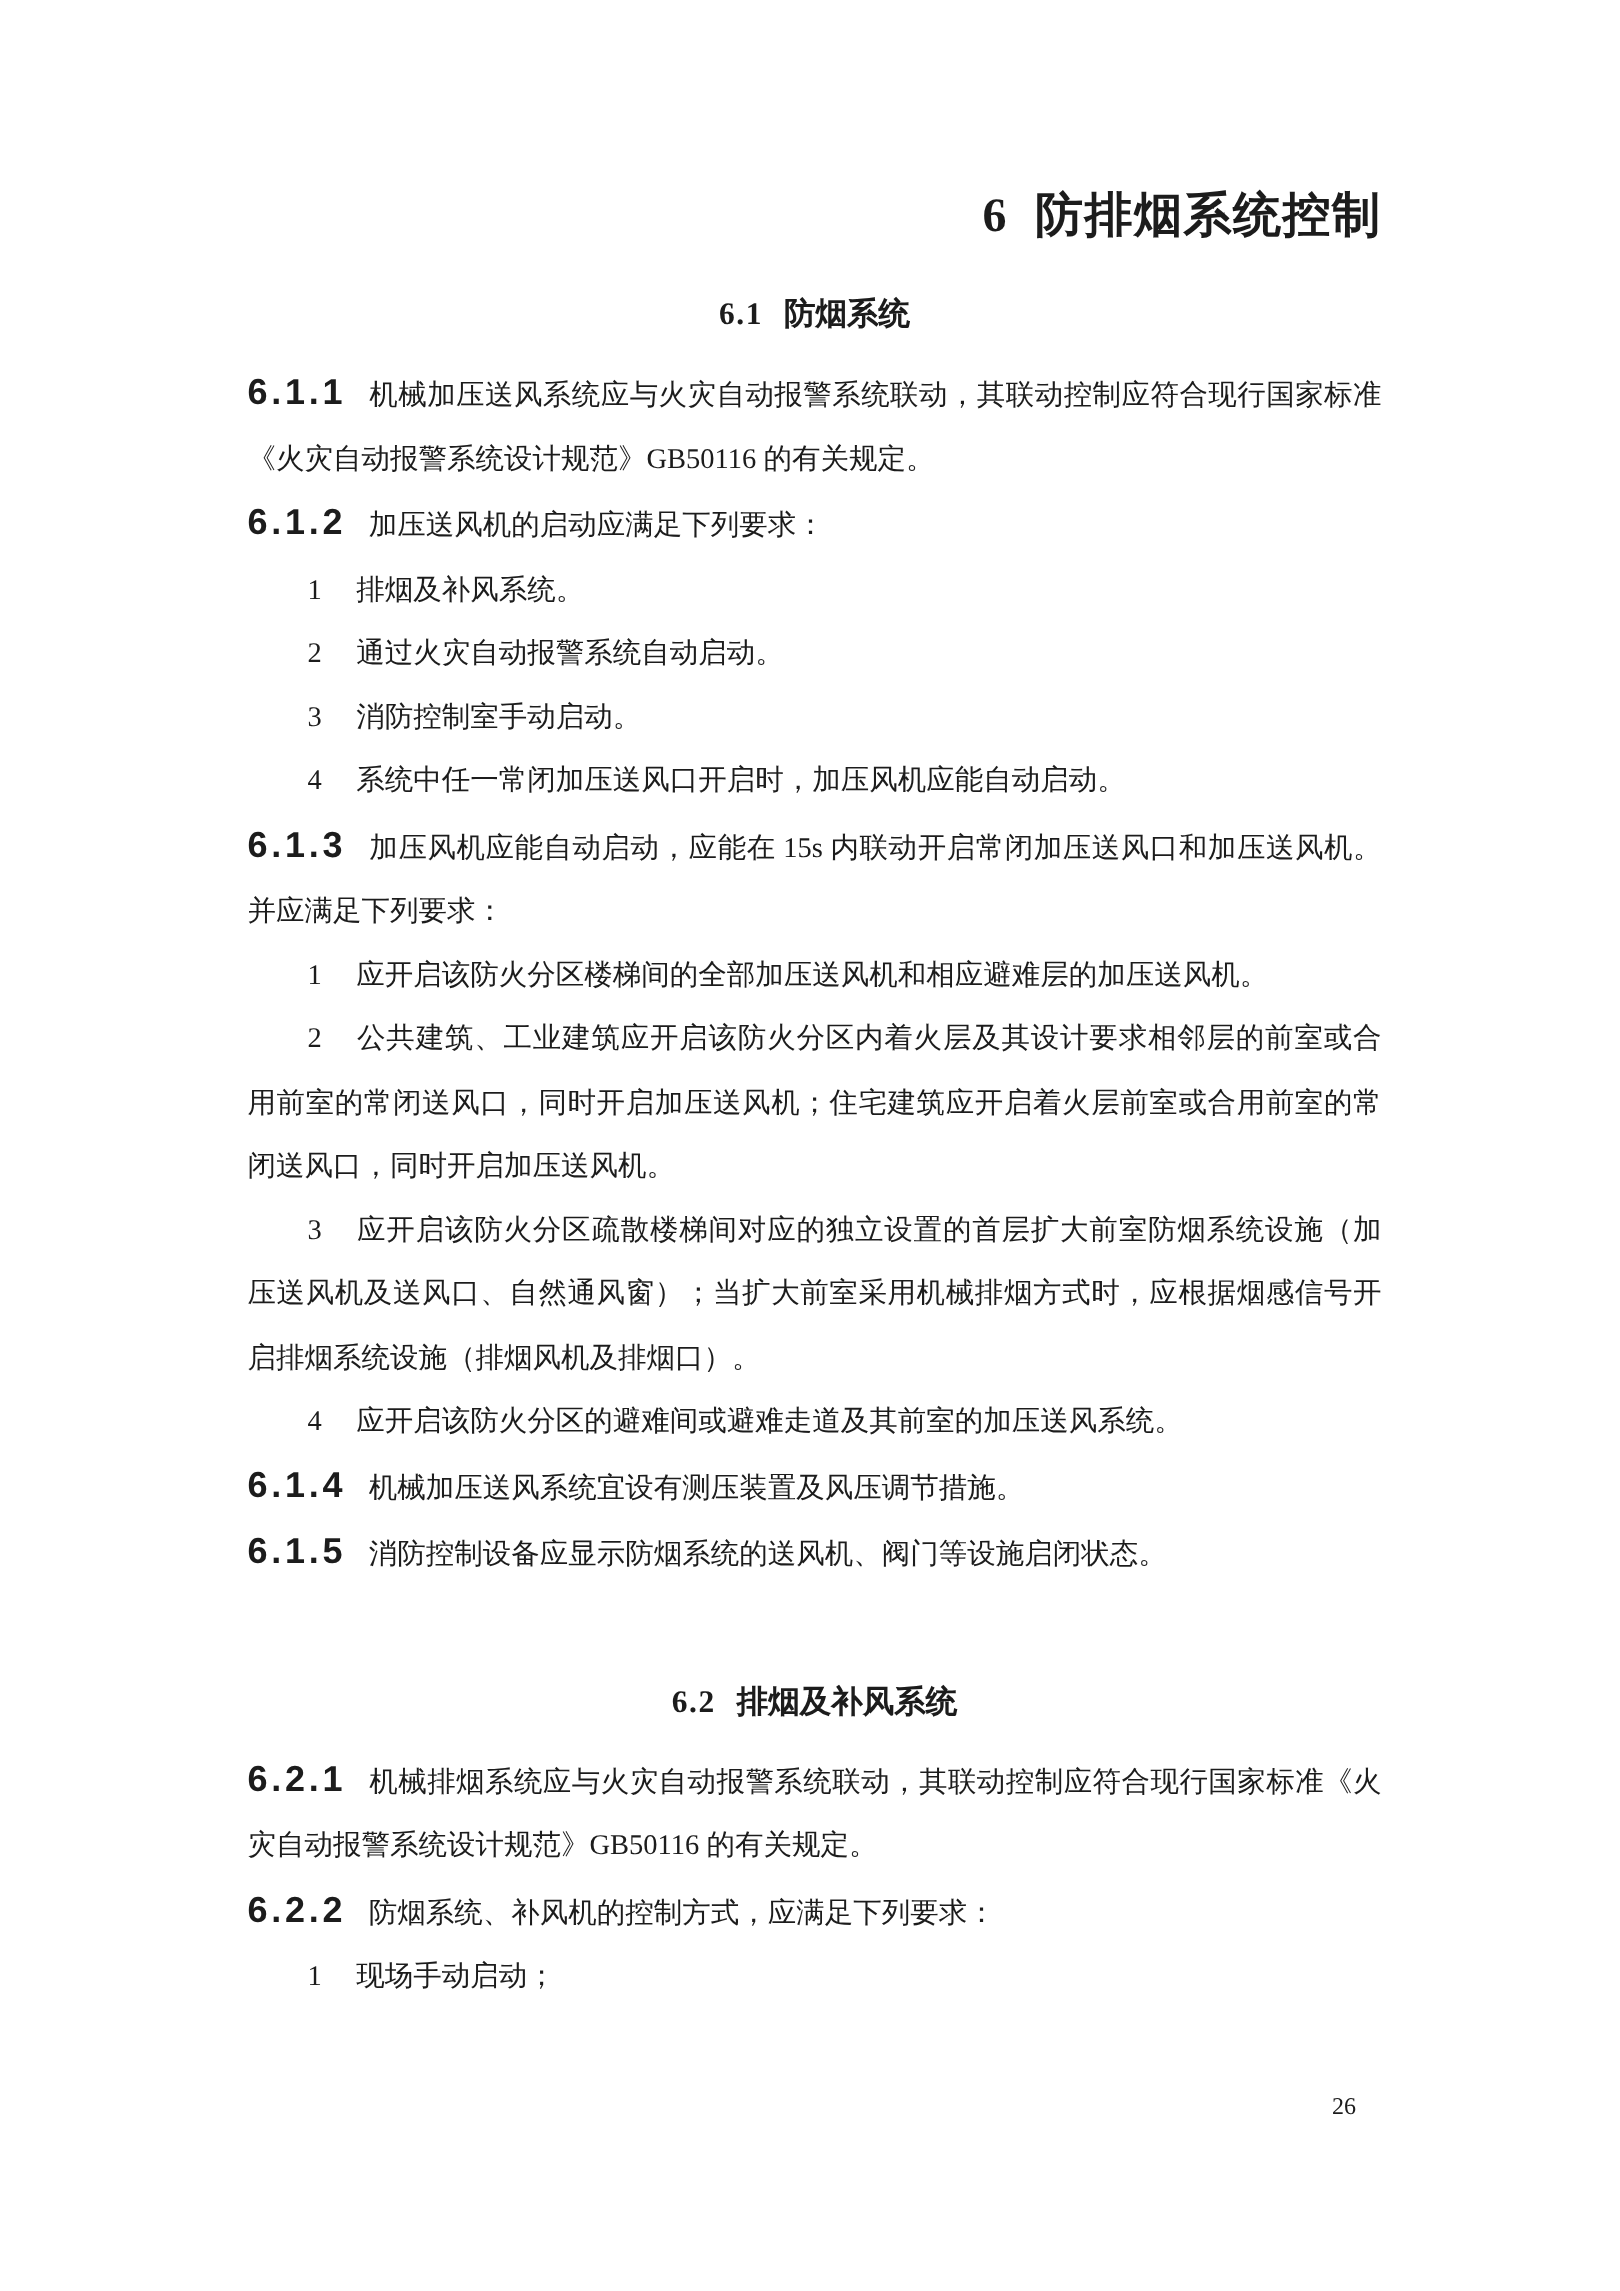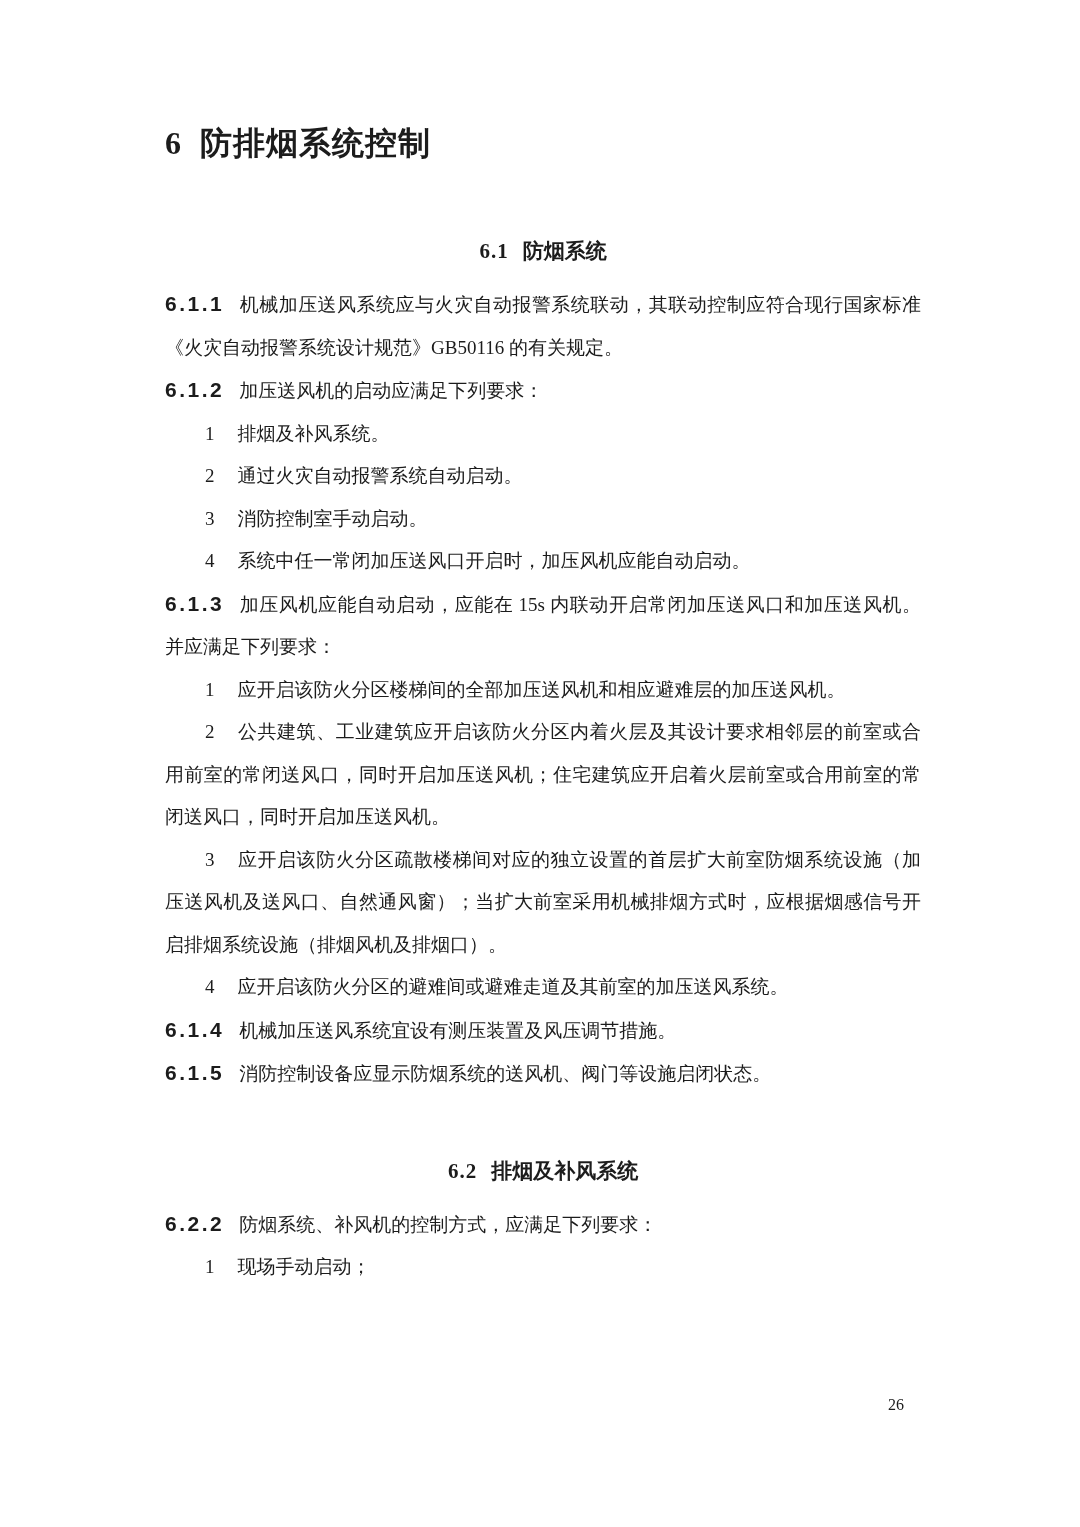--- a/index.html
+++ b/index.html
@@ -22,59 +22,59 @@
     left: 165px;
     top: 0;
     width: 756px;
   }
   .doc-title {
     margin: 0;
     padding-top: 122px;
     font-size: 32px;
     line-height: 42px;
     font-weight: bold;
-    text-align: left;
+    text-align: right;
     letter-spacing: 1px;
     white-space: nowrap;
   }
   .doc-title .chapter-num {
     font-family: "Liberation Serif", "DejaVu Serif", serif;
     margin-right: 18px;
   }
   .section-heading {
     margin: 60px 0 0 0;
     font-size: 21px;
     line-height: 30px;
     font-weight: bold;
     text-align: center;
     white-space: nowrap;
   }
   .section:first-child .section-heading {
-    margin-top: 72px;
+    margin-top: 30px;
   }
   .sec-num {
     margin-right: 14px;
     letter-spacing: 1px;
   }
   .paragraphs {
     margin-top: 17px;
   }
   .para {
     margin: 0;
     font-size: 19px;
     line-height: 42.5px;
     text-align: justify;
   }
   .para.item {
     text-indent: 40px;
   }
   .clause-num {
     font-family: "Liberation Sans", "DejaVu Sans", sans-serif;
     font-weight: bold;
-    font-size: 21px;
+    font-size: 24px;
     letter-spacing: 2.5px;
     margin-right: 15px;
   }
   .item-num {
     margin-right: 23px;
   }
   .page-number {
     position: absolute;
     left: 888px;
     top: 1392px;
@@ -116,20 +116,21 @@
 
   <p class="para clause"><span class="clause-num">6.1.4</span><span class="clause-text">机械加压送风系统宜设有测压装置及风压调节措施。</span></p>
 
   <p class="para clause"><span class="clause-num">6.1.5</span><span class="clause-text">消防控制设备应显示防烟系统的送风机、阀门等设施启闭状态。</span></p>
 </div>
   </section>
 
   <section class="section">
     <h2 class="section-heading"><span class="sec-num">6.2</span><span class="sec-title">排烟及补风系统</span></h2>
     <div class="paragraphs">
+  <p class="para clause"><span class="clause-num">6.2.1</span><span class="clause-text">机械排烟系统应与火灾自动报警系统联动，其联动控制应符合现行国家标准《火灾自动报警系统设计规范》GB50116 的有关规定。</span></p>
 
   <p class="para clause"><span class="clause-num">6.2.2</span><span class="clause-text">防烟系统、补风机的控制方式，应满足下列要求：</span></p>
 
   <p class="para item"><span class="item-num">1</span><span class="item-text">现场手动启动；</span></p>
 </div>
   </section>
 </div>
   </div>
   <div class="page-number">26</div>
 </div>

